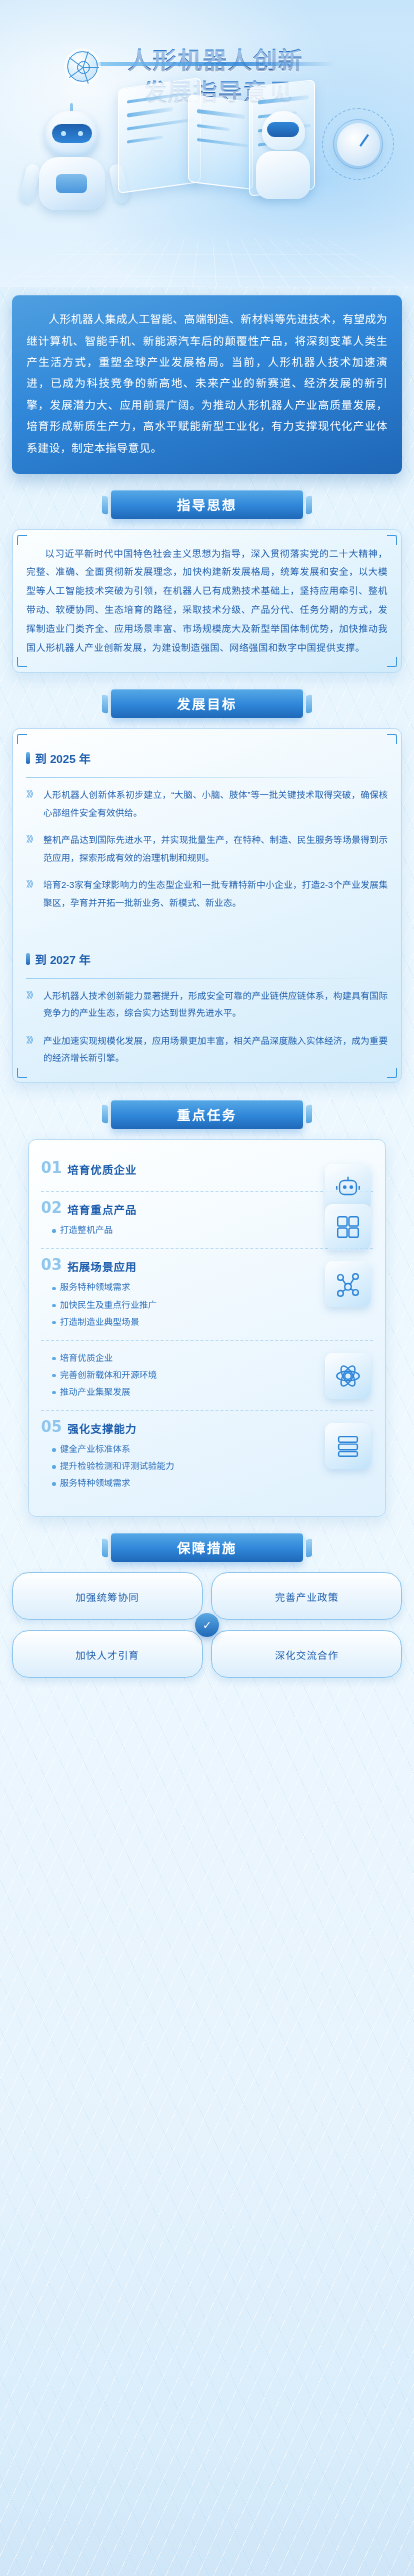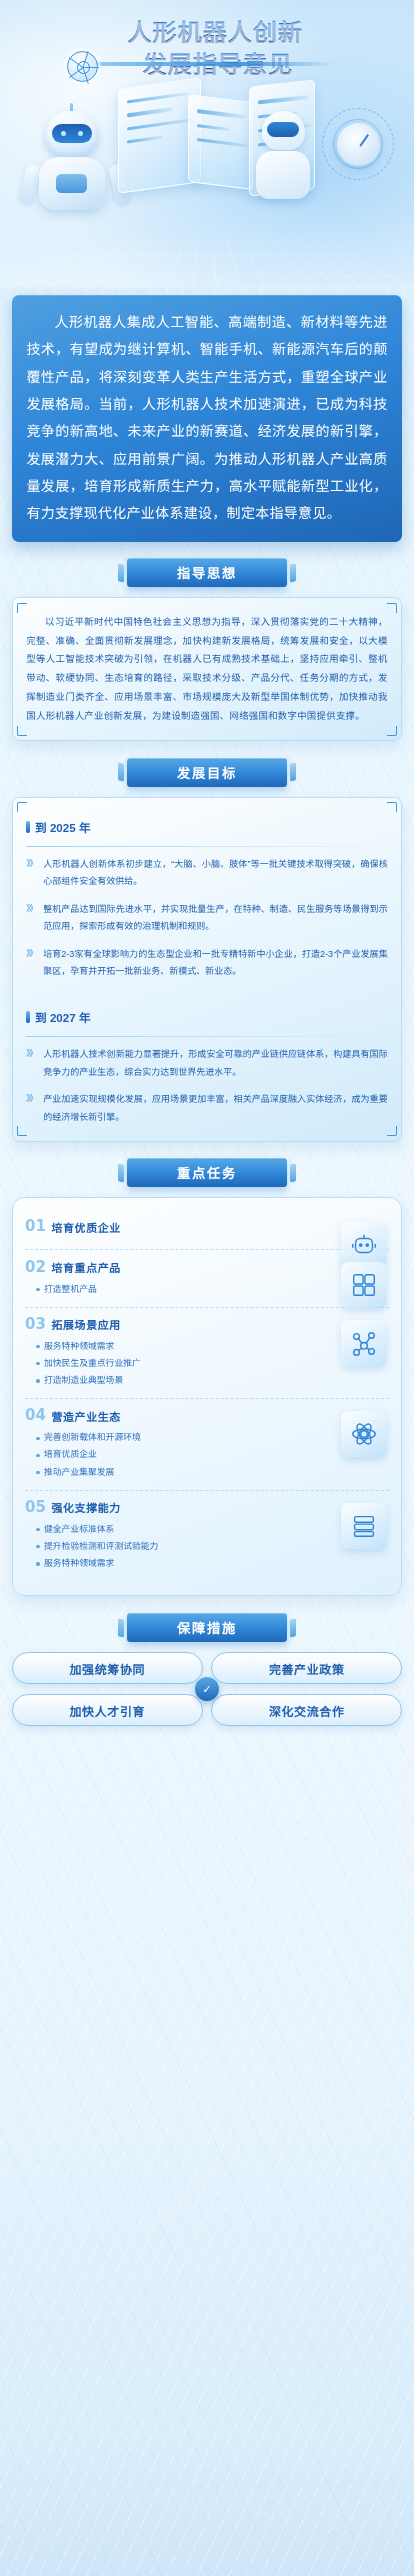--- a/index.html
+++ b/index.html
@@ -57,20 +57,21 @@
   .hero-title .l1, .hero-title .l2 {
     display:block;
     font-size:24px;
     font-weight:bold;
     letter-spacing:1.1px;
     background: linear-gradient(180deg,#2e7fd4 0%, #1f5fae 55%, #16498c 100%);
     -webkit-background-clip: text;
     background-clip: text;
     color: transparent;
     text-shadow: 0 1.1px 0 rgba(255,255,255,.55);
+    margin-top: 28px;
   }
   .hero-title .l2 { margin-top:3.3px; padding-left:22px; }
   .hero-title .l1 { padding-left: 16.6px; }
   .title-underline {
     position:absolute;
     left:97px; top:62px; width:238px; height:3.9px;
     background: linear-gradient(90deg,#7fc4f2 0%, #2f86d8 60%, rgba(47,134,216,0) 100%);
     border-radius:2.2px;
     opacity:.85;
   }
@@ -176,21 +177,21 @@
   }
   .hero-dial::after{
     content:"";position:absolute;left:50%;top:8.8px;width:1.7px;height:14.4px;background:#2f86d8;transform-origin:50% 100%;transform:rotate(35deg);
   }
 
   
   .wrap { padding: 0 12px; }
 
   .sec-title {
     margin: 16.6px auto 10px;
-    width: 160px;
+    width: 192px;
     height: 29px;
     display:flex;align-items:center;justify-content:center;
     font-size:13.3px;font-weight:bold;letter-spacing:1.7px;
     color:#ffffff;
     border-radius:3.3px;
     background: linear-gradient(180deg,#57a9e6 0%, #2f86d8 55%, #1f68b8 100%);
     box-shadow: 0 3.3px 7.7px rgba(47,134,216,.32), inset 0 0.6px 0 rgba(255,255,255,.55);
     position:relative;
   }
   .sec-title::before, .sec-title::after{
@@ -228,21 +229,21 @@
 
   
   .intro-card{
     margin: 7.7px 12px 0;
     border-radius:6.6px;
     padding:14.4px 14.4px;
     background: linear-gradient(165deg,#4f9fe0 0%, #2f86d8 45%, #1f66b6 100%);
     box-shadow: 0 6.6px 14.4px rgba(40,110,180,.3), inset 0 0.6px 0 rgba(255,255,255,.35);
     position:relative;
   }
-  .intro-card .para{ color:#ffffff; font-size:14px; line-height:1.95; }
+  .intro-card .para{ color:#ffffff; font-size:11px; line-height:1.95; }
 
   
   .year-tag{
     margin: 3.3px 0 7.7px;
     display:inline-flex;align-items:center;gap:5.5px;
     font-size:11.6px;font-weight:bold;color:#1f5fae;
     padding:3.3px 0;
   }
   .year-tag .bar{
     display:inline-block;width:3.3px;height:12px;border-radius:1.7px;
@@ -259,22 +260,22 @@
   .goal-chev{
     flex:0 0 auto; color:#3f97de; font-size:8.3px; line-height:1.9; letter-spacing:-1.1px;
     font-family:"DejaVu Sans", sans-serif;
   }
   .goal-text{
     font-size:9px;line-height:1.95;color:#1f5fae;text-align:justify;
   }
 
   
   .task-card{
-    margin: 0 12px;
-    border-radius:13px;
+    margin: 0 28px;
+    border-radius:8px;
     padding:12px 12px 14.4px;
     background: linear-gradient(160deg, rgba(255,255,255,.95), rgba(222,240,253,.95));
     border:0.6px solid #bcdcf5;
     box-shadow:0 5.5px 13.3px rgba(90,155,210,.18);
   }
   .task{
     position:relative;
     padding: 8.8px 61px 8.8px 0;
     border-bottom:0.6px dashed #bcdcf5;
   }
@@ -307,23 +308,23 @@
   }
   .task-ico svg{ width:30px;height:30px; }
 
   
   .measures{
     margin: 0 12px 22px;
     display:grid; grid-template-columns:1fr 1fr; gap:10px 8.8px;
     position:relative;
   }
   .measure{
-    height:32px;border-radius:16.6px;
+    height:48px;border-radius:16.6px;
     display:flex;align-items:center;justify-content:center;
-    font-size:12px;font-weight:bold;letter-spacing:0.6px;
+    font-size:10px;font-weight:normal;letter-spacing:0.6px;
     color:#1f5fae;
     background: linear-gradient(180deg,#ffffff 0%, #dbeefc 100%);
     border:1.1px solid #8ec6ee;
     box-shadow:0 3.3px 7.7px rgba(90,155,210,.2);
   }
   .measures-check{
     position:absolute;left:50%;top:50%;
     width:24px;height:24px;margin:-12px 0 0 -12px;
     border-radius:50%;
     background: linear-gradient(180deg,#5aa9e4,#1f68b8);
@@ -429,21 +430,21 @@
       <div class="goal-item">
         <span class="goal-chev">》》</span>
         <span class="goal-text">整机产品达到国际先进水平，并实现批量生产，在特种、制造、民生服务等场景得到示范应用，探索形成有效的治理机制和规则。</span>
       </div>
       <div class="goal-item">
         <span class="goal-chev">》》</span>
         <span class="goal-text">培育2-3家有全球影响力的生态型企业和一批专精特新中小企业，打造2-3个产业发展集聚区，孕育并开拓一批新业务、新模式、新业态。</span>
       </div>
 
       
-      <div class="year-tag" style="margin-top:15px">
+      <div class="year-tag" style="margin-top:25px">
         <span class="bar"></span>
         <span>到 2027 年</span>
       </div>
       <div class="year-divider"></div>
 
       <div class="goal-item">
         <span class="goal-chev">》》</span>
         <span class="goal-text">人形机器人技术创新能力显著提升，形成安全可靠的产业链供应链体系，构建具有国际竞争力的产业生态，综合实力达到世界先进水平。</span>
       </div>
       <div class="goal-item">
@@ -505,27 +506,23 @@
             <circle cx="48" cy="16" r="6"></circle>
           <circle cx="32" cy="38" r="7"></circle>
             <circle cx="16" cy="52" r="6"></circle>
             <circle cx="48" cy="50" r="6"></circle>
           <path d="M20 22l8 12M44 21l-8 13M20 48l8-5M44 46l-8-4"></path>
         </svg>
       </div>
     </div>
 
     <div class="task">
-      <div class="task-head">
-        <span class="task-num">04</span>
-        <span class="task-name">营造产业生态</span>
-      </div>
       <ul class="task-list">
+        <li>培育优质企业</li>
         <li>完善创新载体和开源环境</li>
-        <li>培育优质企业</li>
         <li>推动产业集聚发展</li>
       </ul>
       <div class="task-ico">
         <svg viewBox="0 0 64 64" fill="none" stroke="#2f86d8" stroke-width="3">
           <circle cx="32" cy="32" r="7"></circle>
           <ellipse cx="32" cy="32" rx="24" ry="10"></ellipse>
           <ellipse cx="32" cy="32" rx="24" ry="10" transform="rotate(60 32 32)"></ellipse>
           <ellipse cx="32" cy="32" rx="24" ry="10" transform="rotate(120 32 32)"></ellipse>
         </svg>
       </div>

